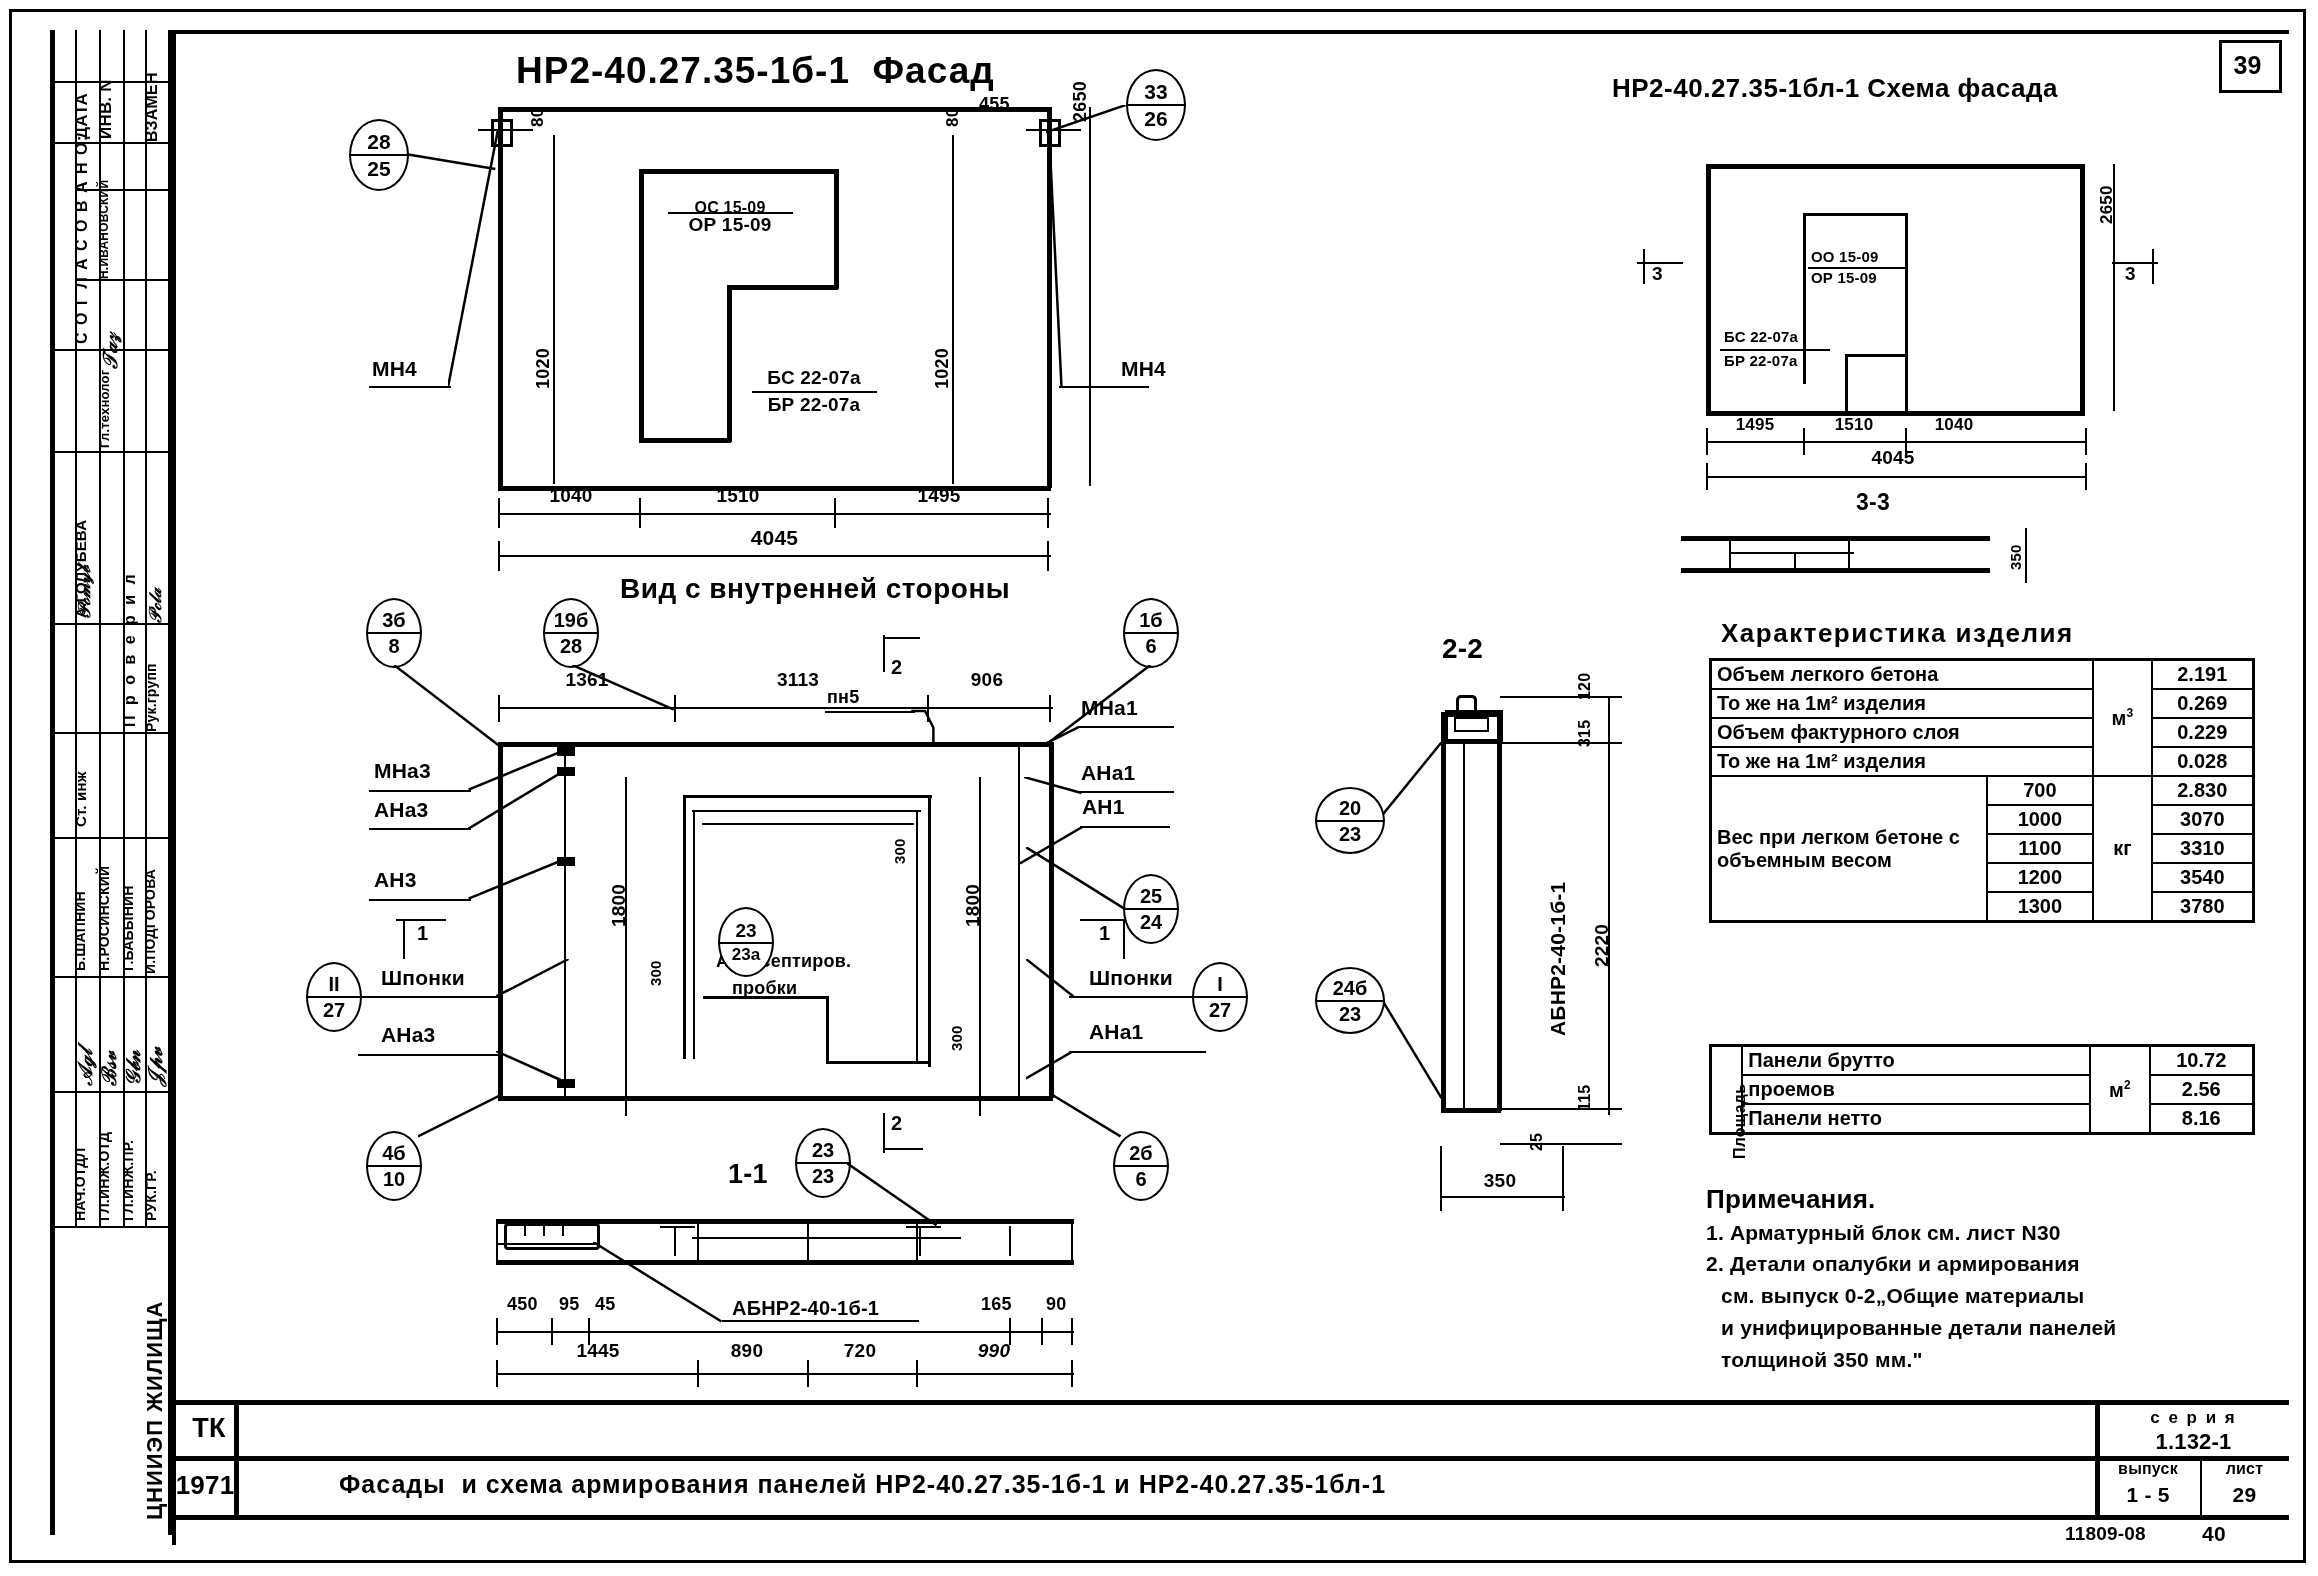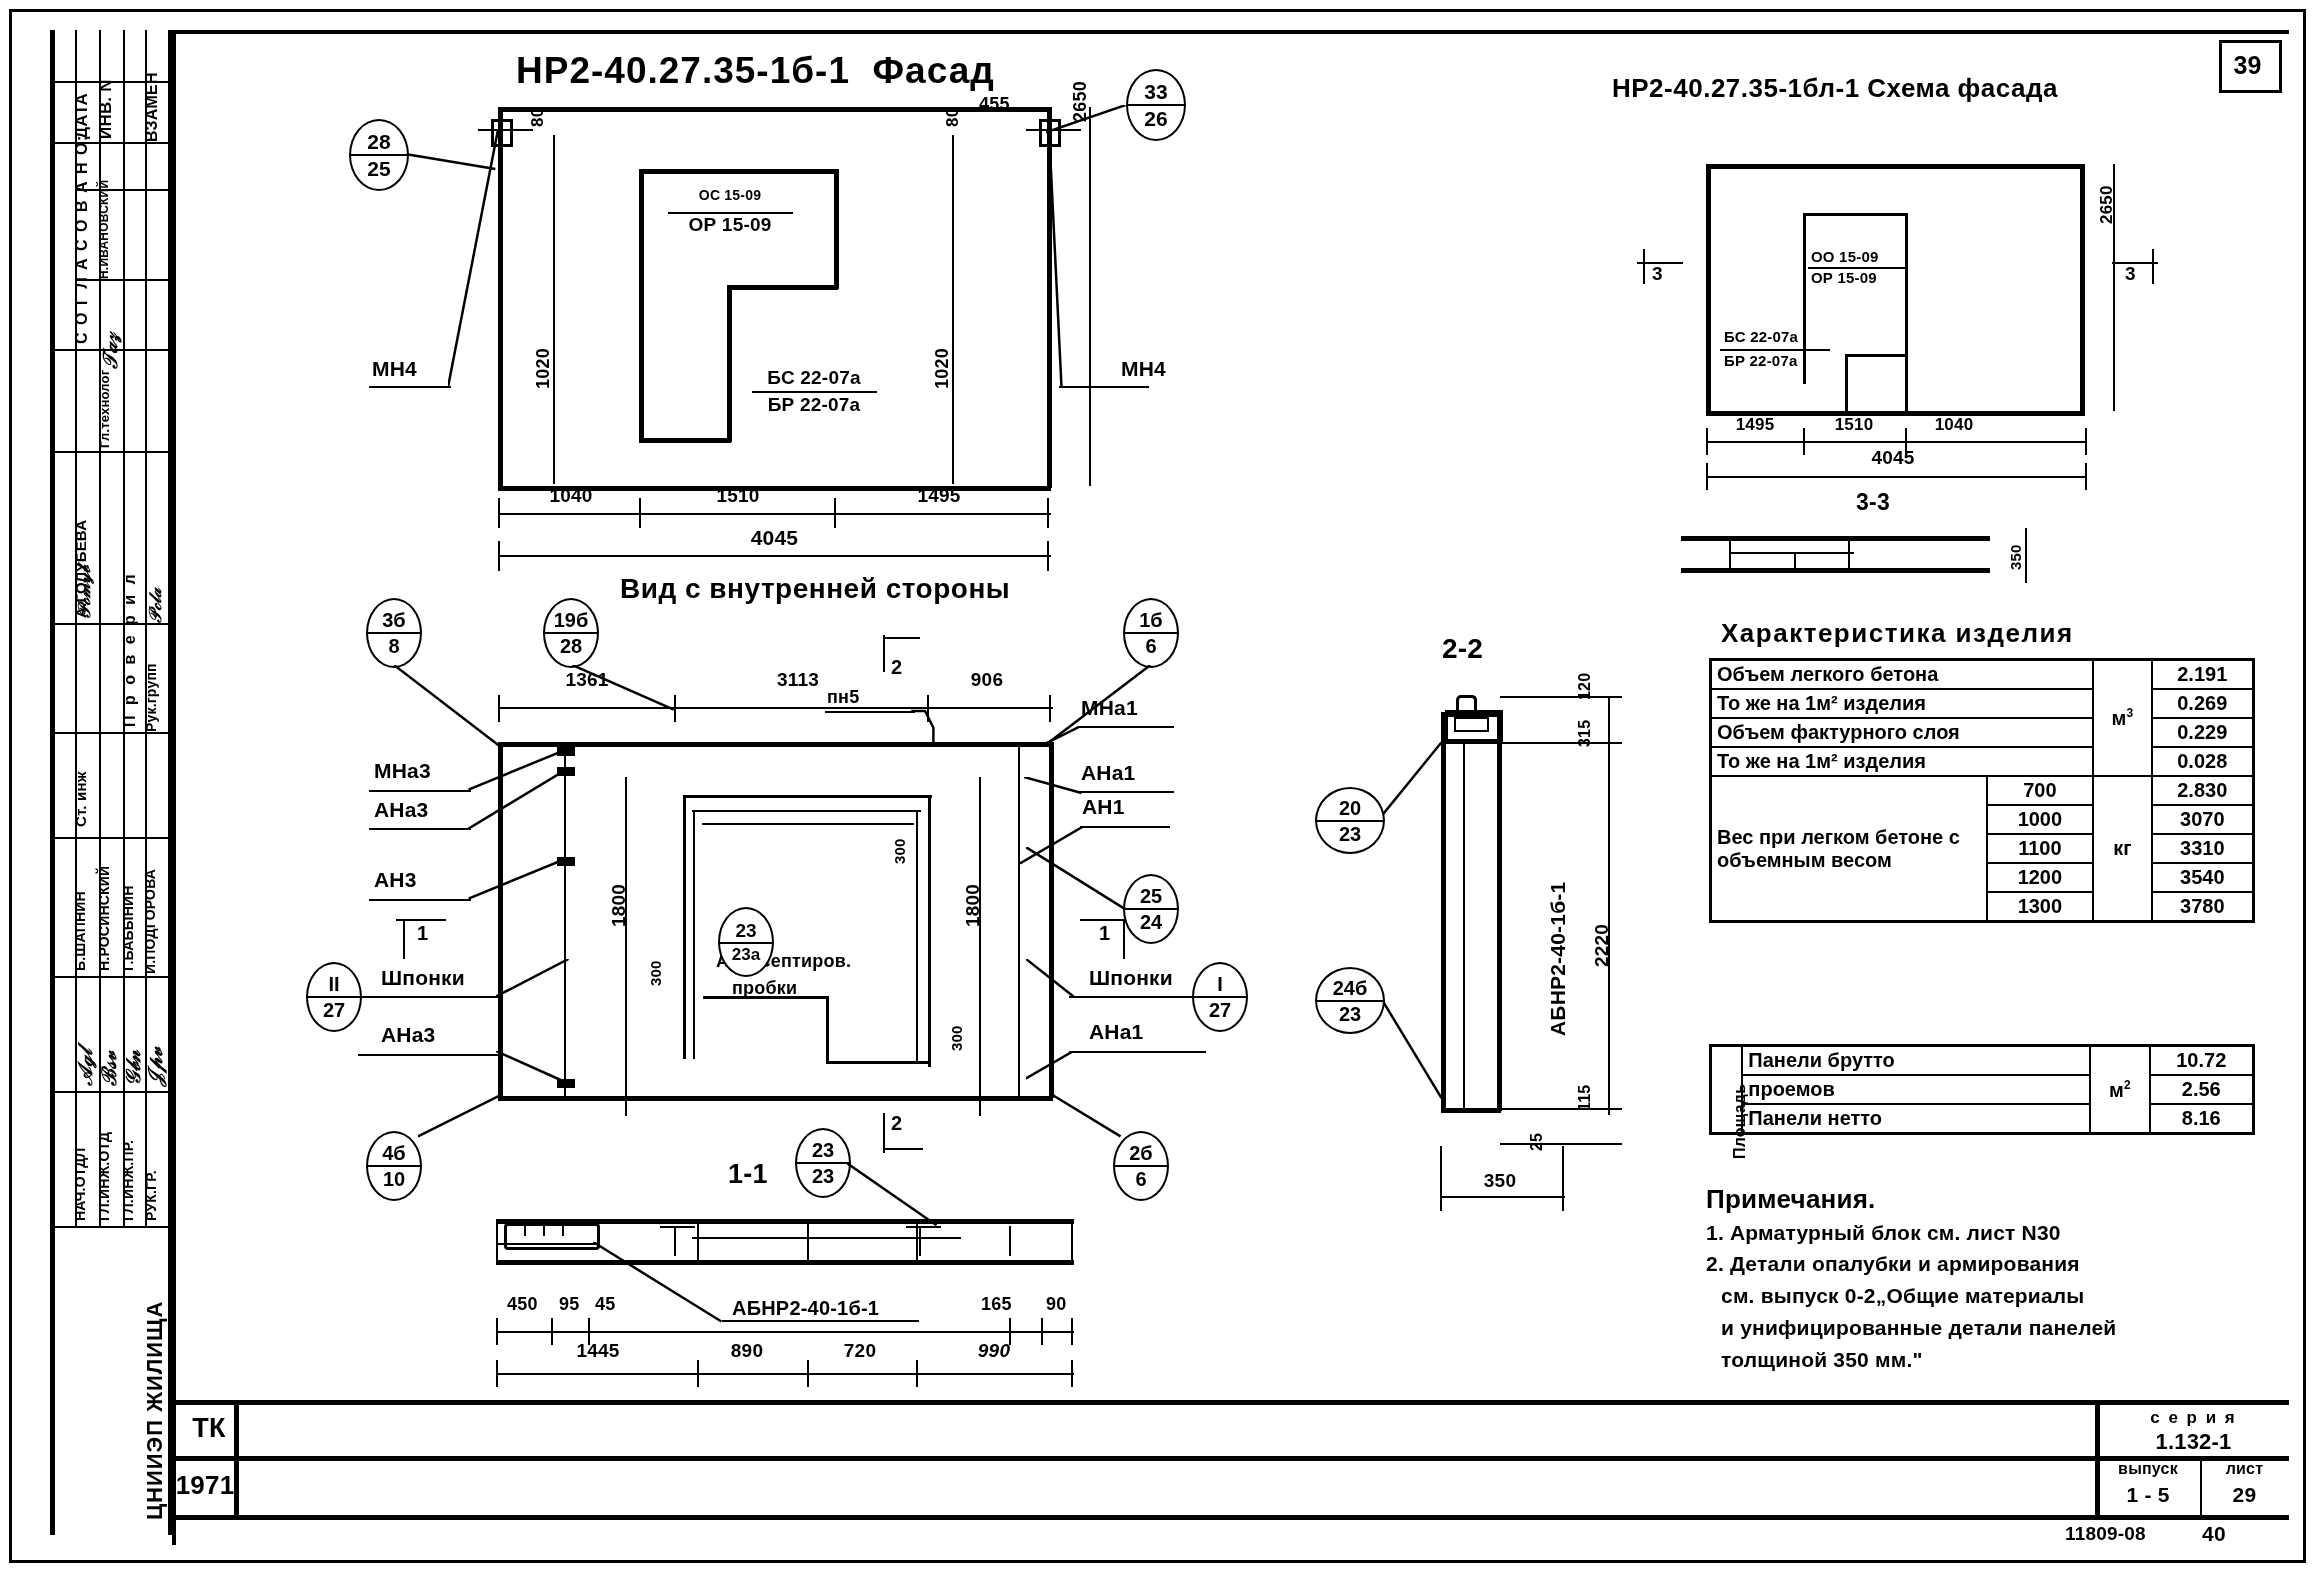--- a/index.html
+++ b/index.html
@@ -121,21 +121,21 @@
   <div class="ln vl-b" style="left:498px;top:107px;height:381px;"></div>
   <div class="ln vl-b" style="left:1047px;top:107px;height:381px;"></div>
 
   <div class="ln hl-b" style="left:639px;top:169px;width:199px;"></div>
   <div class="ln vl-b" style="left:639px;top:169px;height:273px;"></div>
   <div class="ln vl-b" style="left:834px;top:169px;height:120px;"></div>
   <div class="ln hl-b" style="left:727px;top:285px;width:111px;"></div>
   <div class="ln vl-b" style="left:727px;top:285px;height:157px;"></div>
   <div class="ln hl-b" style="left:639px;top:438px;width:92px;"></div>
 
-  <div class="txt ctr" style="left:658px;top:188px;width:144px;font-size:14px;">ОС 15-09</div>
+  <div class="txt ctr" style="left:658px;top:200px;width:144px;font-size:16px;">ОС 15-09</div>
   <div class="ln hl" style="left:668px;top:212px;width:125px;"></div>
   <div class="txt ctr" style="left:658px;top:215px;width:144px;font-size:19px;">ОР 15-09</div>
 
   <div class="txt ctr" style="left:742px;top:368px;width:144px;font-size:19px;">БС 22-07а</div>
   <div class="ln hl" style="left:752px;top:391px;width:125px;"></div>
   <div class="txt ctr" style="left:742px;top:395px;width:144px;font-size:19px;">БР 22-07а</div>
 
   <div class="abs" style="left:491px;top:119px;width:16px;height:22px;border:3px solid #000;"></div>
   <div class="abs" style="left:1039px;top:119px;width:16px;height:22px;border:3px solid #000;"></div>
   <div class="ln hl" style="left:478px;top:129px;width:55px;"></div>
@@ -620,20 +620,21 @@
 
   <div class="ln hl-b" style="left:172px;top:1400px;width:2117px;"></div>
   <div class="ln hl-b" style="left:172px;top:1456px;width:2117px;"></div>
   <div class="ln hl-b" style="left:172px;top:1515px;width:2117px;"></div>
   <div class="ln vl-b" style="left:234px;top:1400px;height:115px;"></div>
   <div class="ln vl-b" style="left:2095px;top:1400px;height:115px;"></div>
   <div class="ln vl" style="left:2200px;top:1456px;height:59px;"></div>
 
   <div class="txt ctr" style="left:184px;top:1415px;width:50px;font-size:27px;">ТК</div>
   <div class="txt ctr" style="left:174px;top:1472px;width:62px;font-size:26px;">1971</div>
+  <div class="txt" style="left:339px;top:1472px;font-size:25px;letter-spacing:1px;">Фасады  и схема армирования панелей НР2-40.27.35-1б-1 и НР2-40.27.35-1бл-1</div>
 
   <div class="txt ctr" style="left:2100px;top:1409px;width:187px;font-size:17px;letter-spacing:2px;">с е р и я</div>
   <div class="txt ctr" style="left:2100px;top:1431px;width:187px;font-size:22px;">1.132-1</div>
   <div class="txt ctr" style="left:2098px;top:1461px;width:100px;font-size:16px;">выпуск</div>
   <div class="txt ctr" style="left:2098px;top:1484px;width:100px;font-size:21px;">1 - 5</div>
   <div class="txt ctr" style="left:2201px;top:1461px;width:87px;font-size:16px;">лист</div>
   <div class="txt ctr" style="left:2201px;top:1484px;width:87px;font-size:21px;">29</div>
 
   <div class="txt" style="left:2065px;top:1524px;font-size:19px;">11809-08</div>
   <div class="txt" style="left:2202px;top:1523px;font-size:21px;">40</div>

